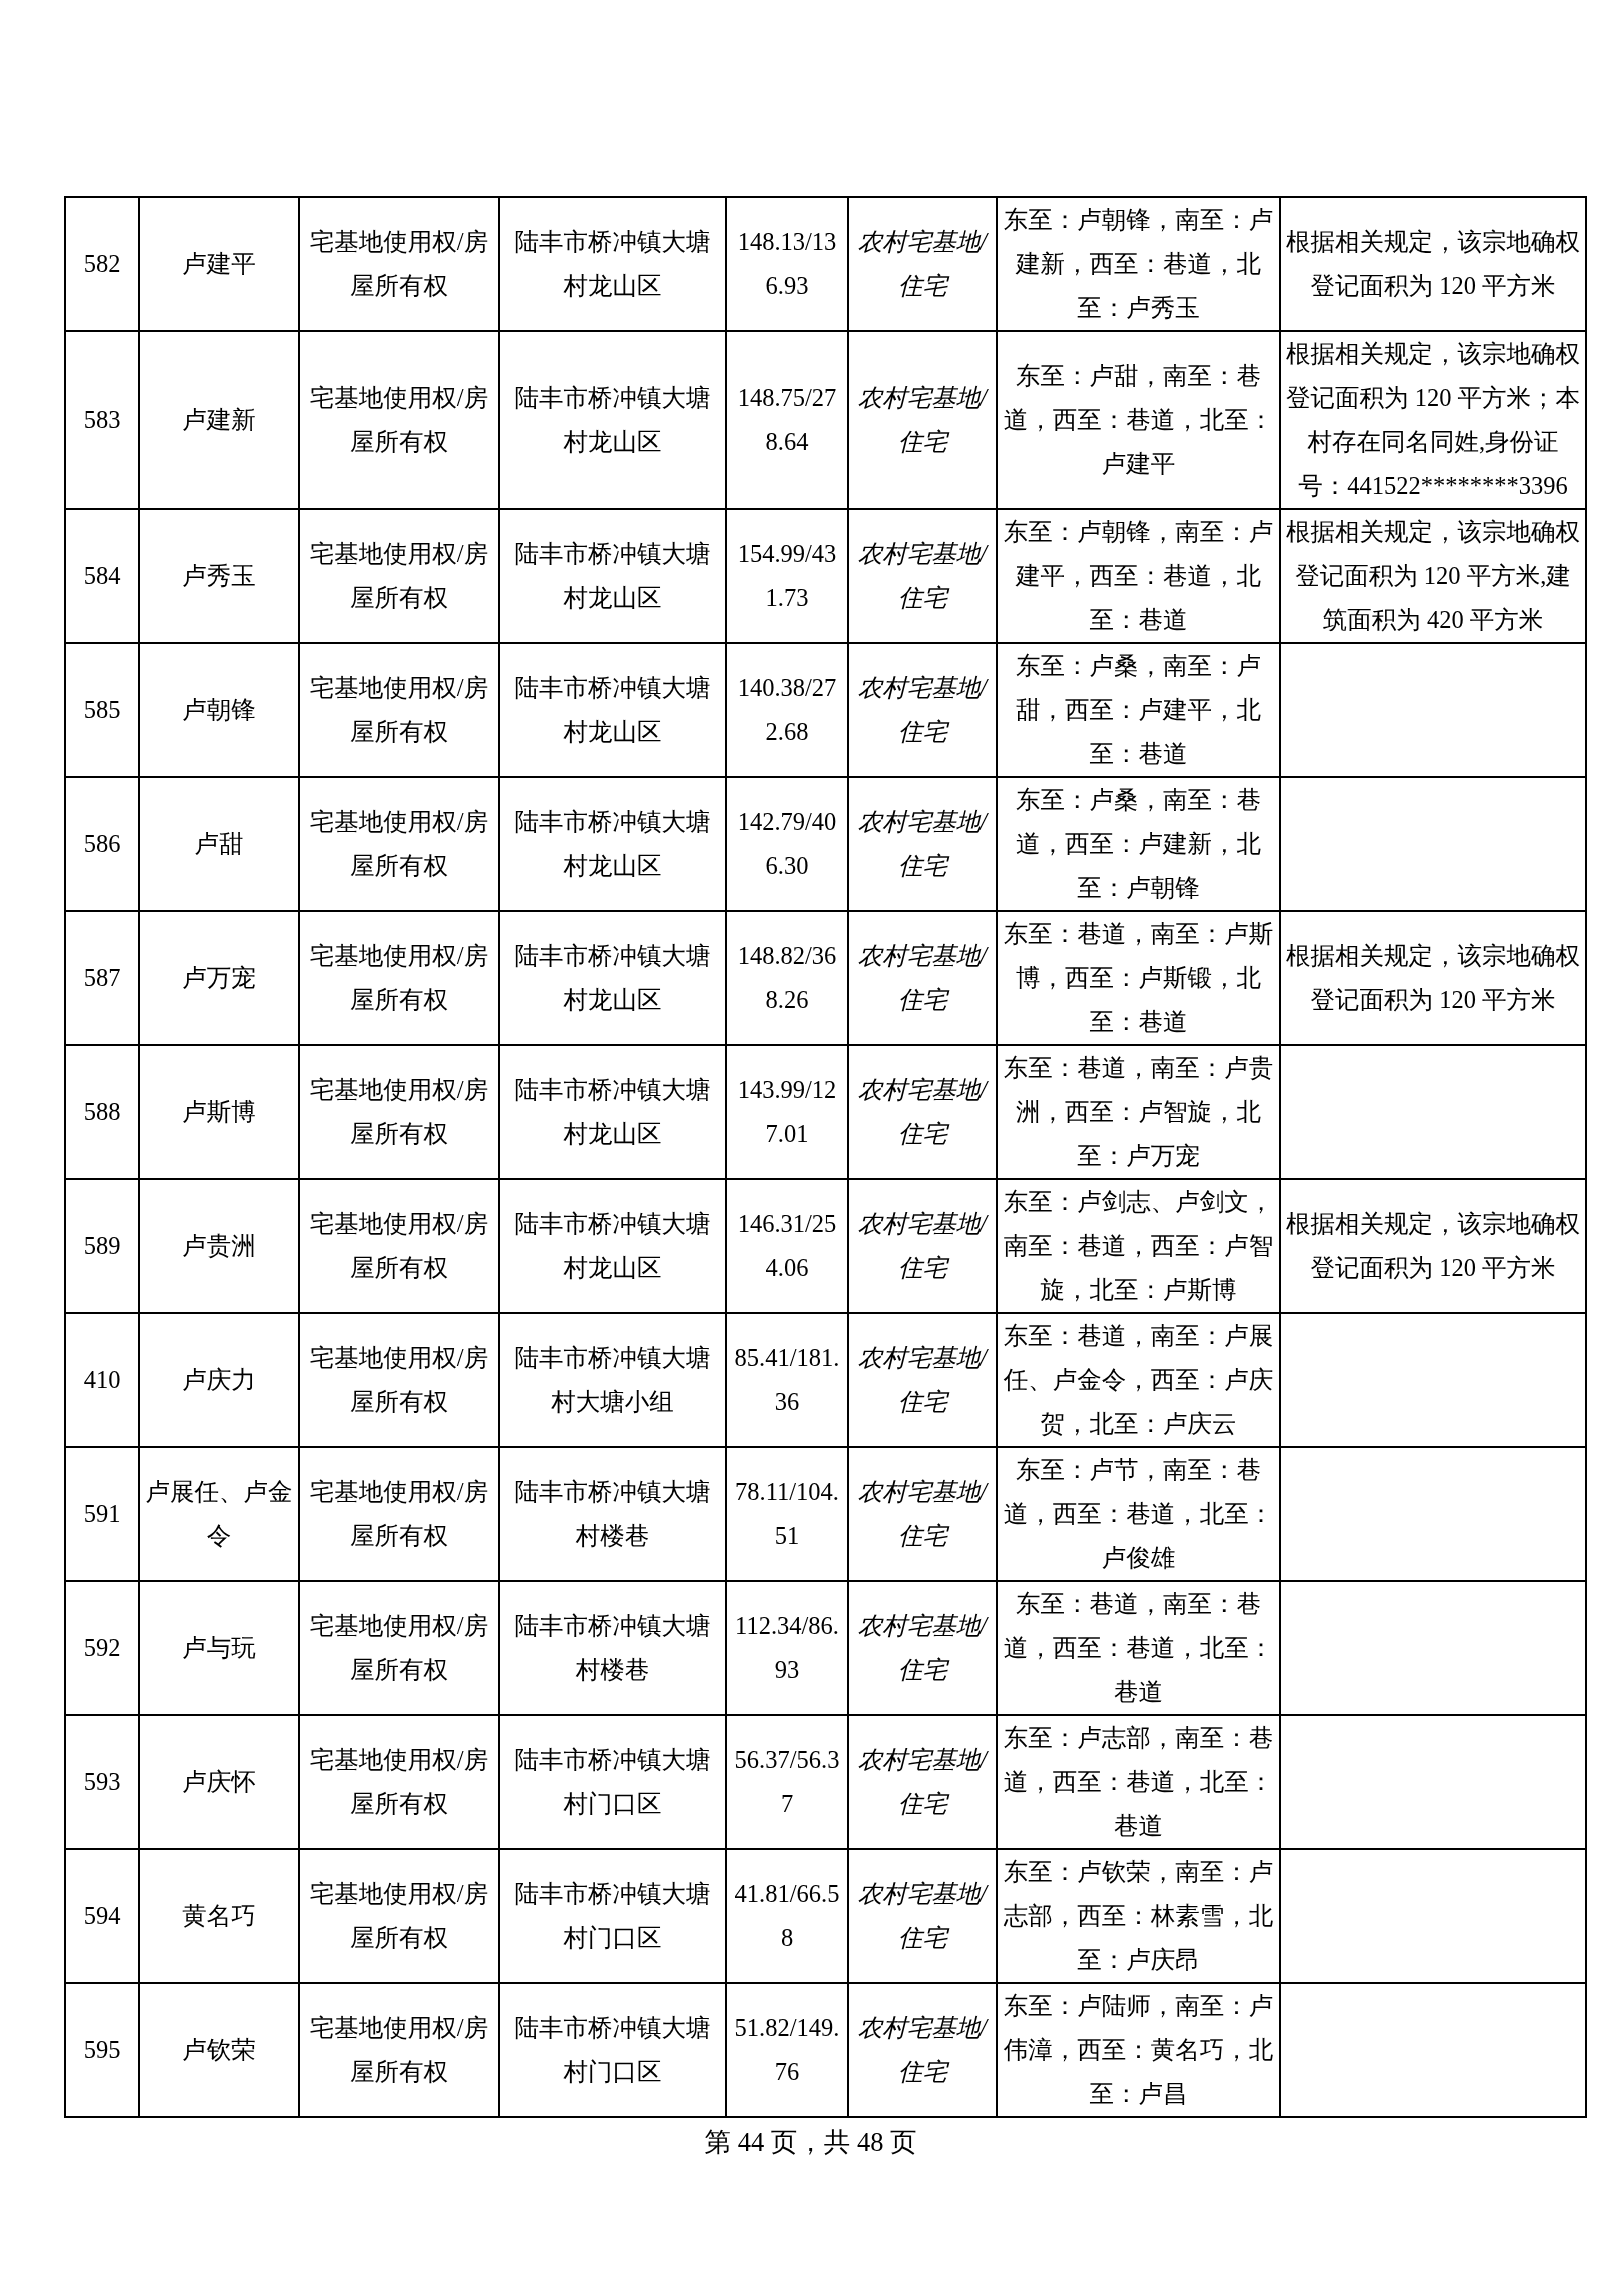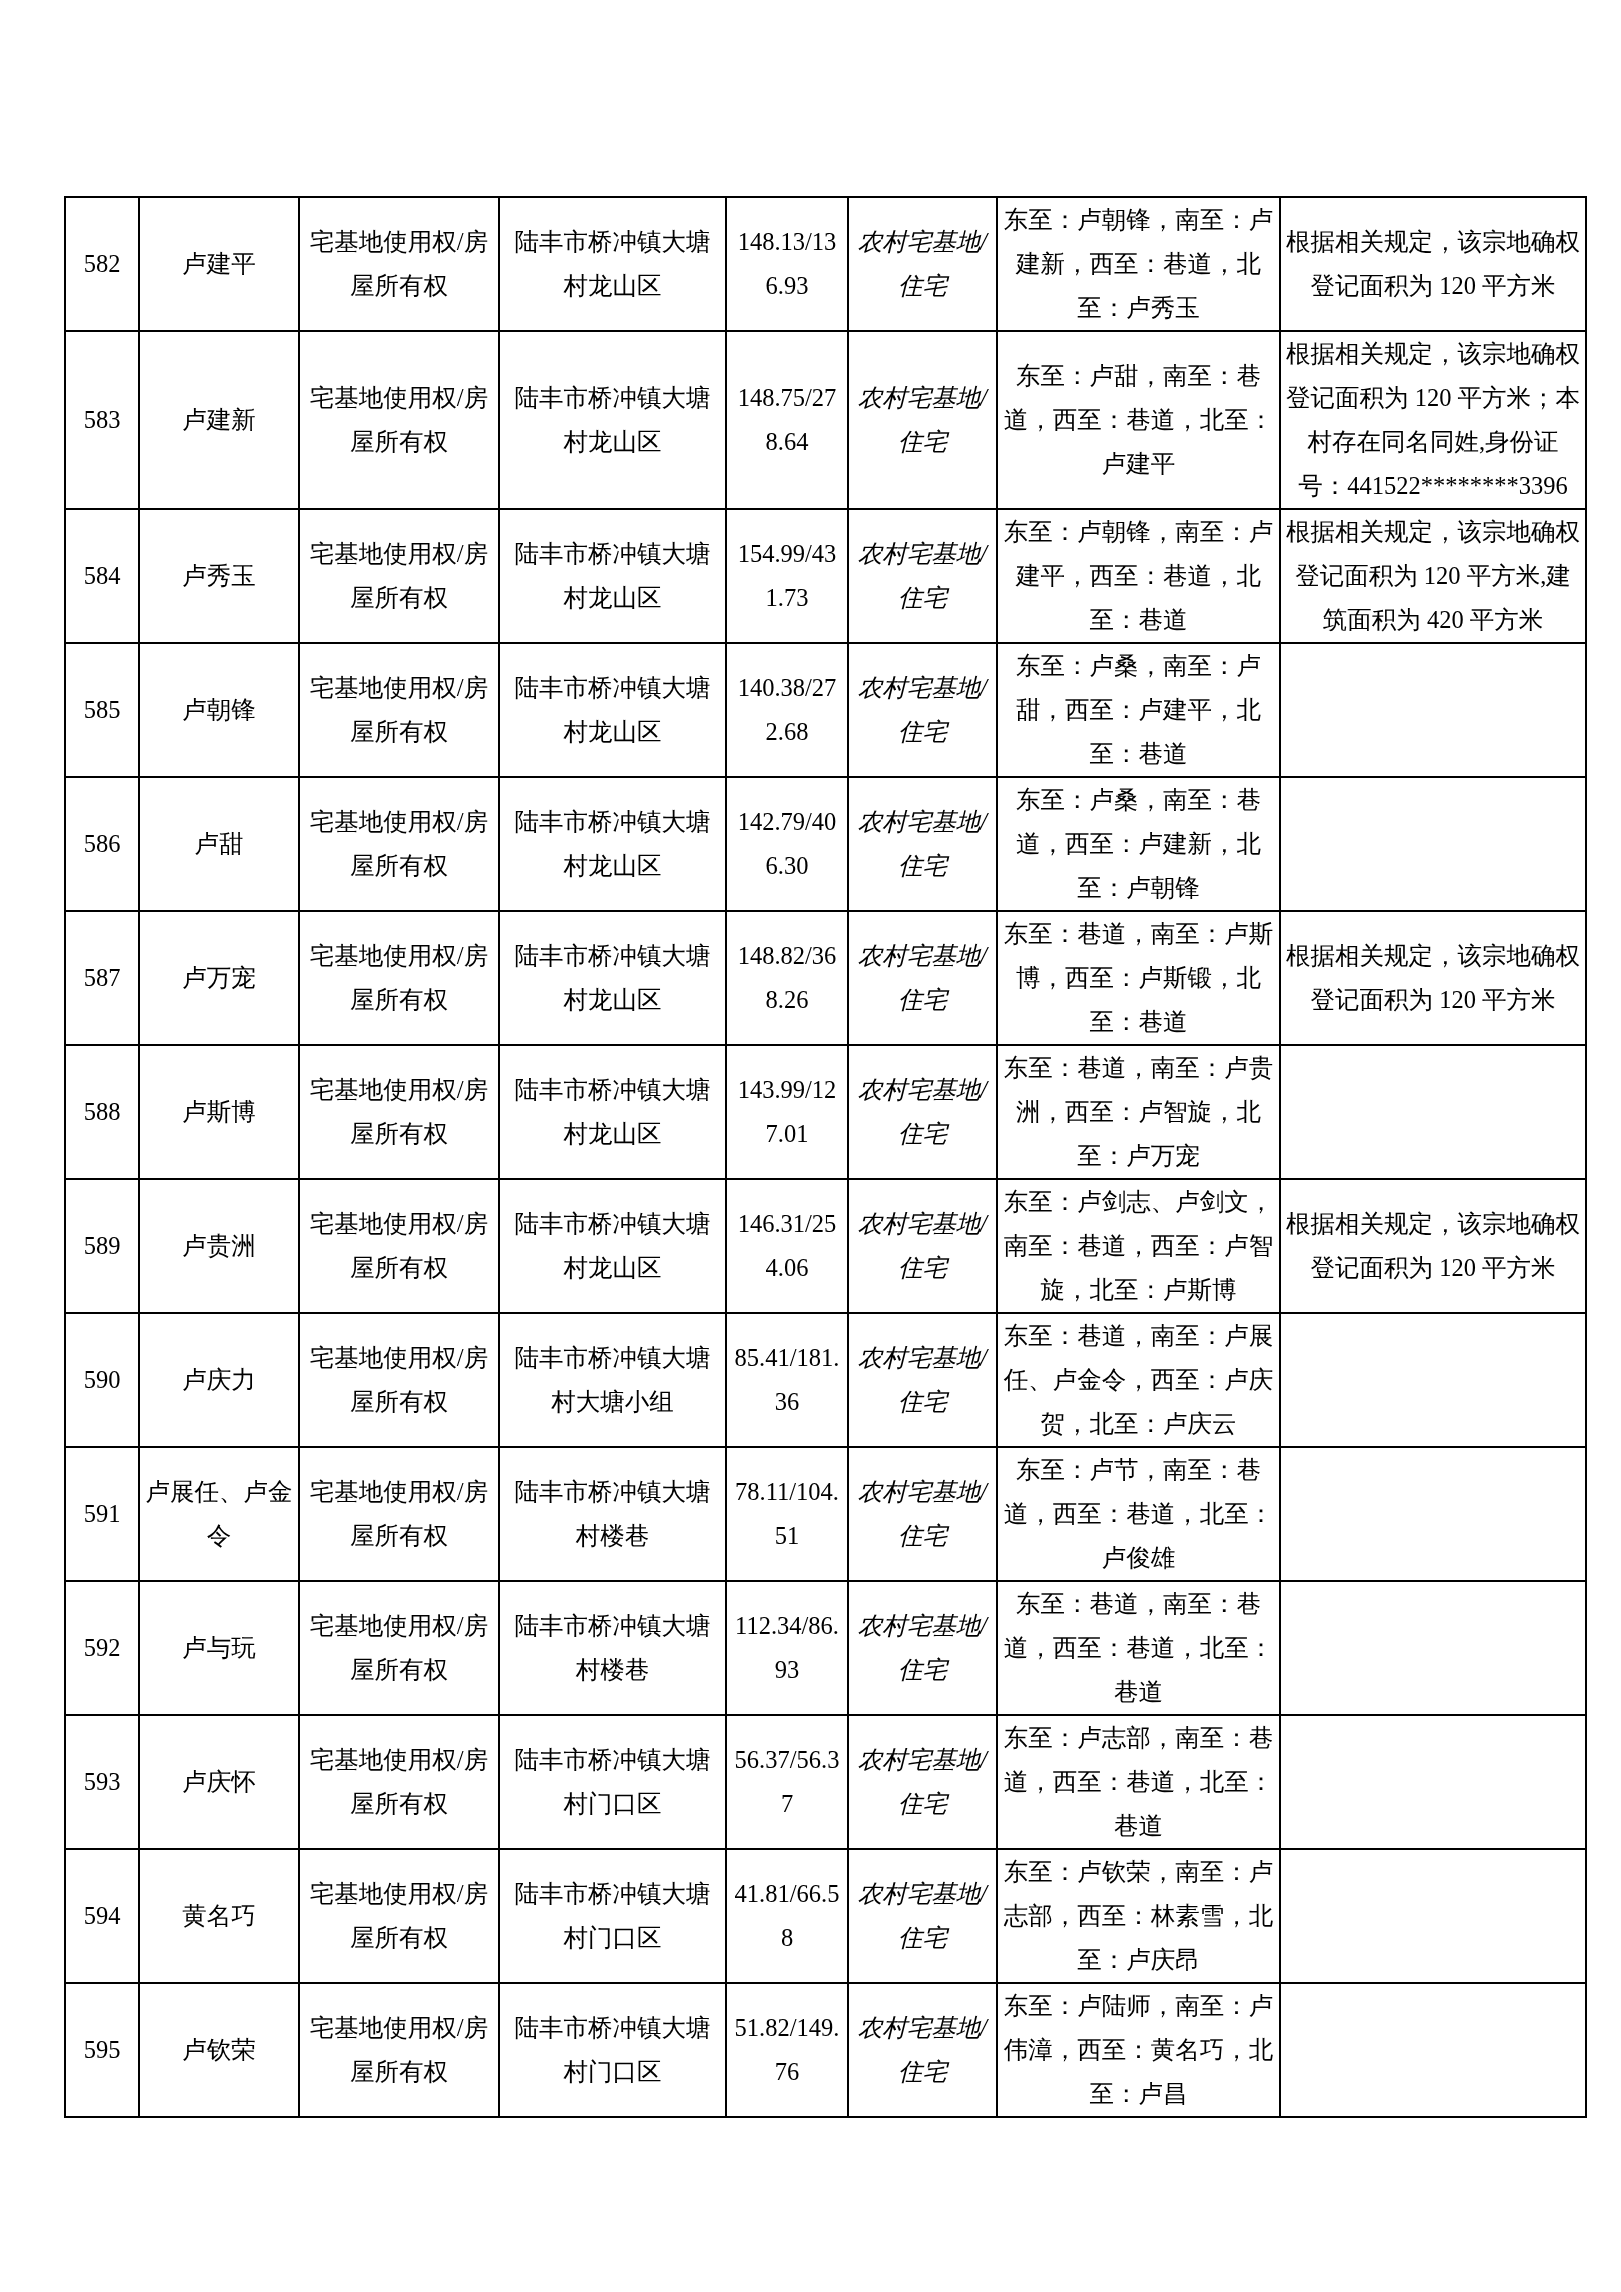--- a/index.html
+++ b/index.html
@@ -148,21 +148,21 @@
           <td class="c-no">589</td>
           <td class="c-name">卢贵洲</td>
           <td class="c-right">宅基地使用权/房屋所有权</td>
           <td class="c-loc">陆丰市桥冲镇大塘村龙山区</td>
           <td class="c-area">146.31/254.06</td>
           <td class="c-type">农村宅基地/住宅</td>
           <td class="c-bound">东至：卢剑志、卢剑文，南至：巷道，西至：卢智旋，北至：卢斯博</td>
           <td class="c-remark">根据相关规定，该宗地确权登记面积为 120 平方米</td>
         </tr>
         <tr>
-          <td class="c-no">590</td>
+          <td class="c-no">410</td>
           <td class="c-name">卢庆力</td>
           <td class="c-right">宅基地使用权/房屋所有权</td>
           <td class="c-loc">陆丰市桥冲镇大塘村大塘小组</td>
           <td class="c-area">85.41/181.36</td>
           <td class="c-type">农村宅基地/住宅</td>
           <td class="c-bound">东至：巷道，南至：卢展任、卢金令，西至：卢庆贺，北至：卢庆云</td>
           <td class="c-remark"></td>
         </tr>
         <tr>
           <td class="c-no">591</td>
@@ -210,15 +210,18 @@
           <td class="c-right">宅基地使用权/房屋所有权</td>
           <td class="c-loc">陆丰市桥冲镇大塘村门口区</td>
           <td class="c-area">51.82/149.76</td>
           <td class="c-type">农村宅基地/住宅</td>
           <td class="c-bound">东至：卢陆师，南至：卢伟漳，西至：黄名巧，北至：卢昌</td>
           <td class="c-remark"></td>
         </tr>
       </tbody>
   </table>
 
+  <div class="footer">
+    <span>第 44 页，共 48 页</span>
+  </div>
 
 </div>
 
 
 </body></html>

